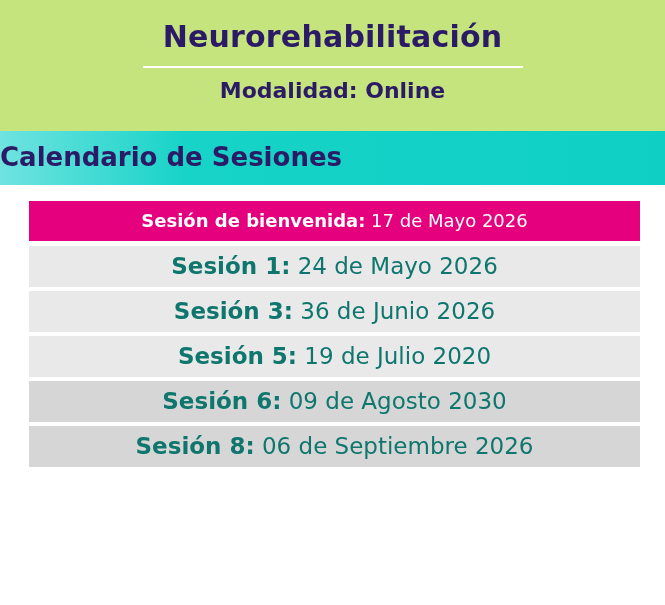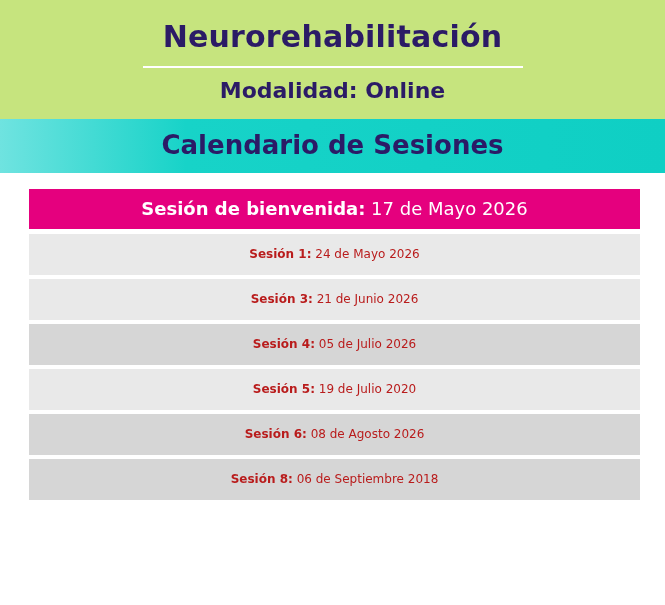--- a/index.html
+++ b/index.html
@@ -42,28 +42,28 @@
     height: 2px;
     background: #ffffff;
     margin: 13px auto 11px auto;
   }
   .modality {
     font-family: "DejaVu Sans", sans-serif;
     font-size: 22px;
     font-weight: bold;
     color: #2b1b66;
     line-height: 1.1;
-    margin: 0 0 4px 0;
+    margin: 0 0 16px 0;
   }
 
   
   .header-teal {
     background: linear-gradient(90deg, #6fe3e0 0%, #17d3c8 28%, #0fcfc4 100%);
     padding: 12px 0 13px 0;
-    text-align: center;
+    text-align: left;
   }
   .calendar-title {
     font-family: "DejaVu Sans", sans-serif;
     font-size: 26px;
     font-weight: bold;
     color: #2b1b66;
     line-height: 1.1;
   }
 
   
@@ -82,22 +82,22 @@
   .row.alt {
     background: #d6d6d6;
   }
   .row.highlight {
     background: #e5007e;
     height: 40px;
     margin-bottom: 5px;
   }
   .row-text {
     font-family: "DejaVu Sans", sans-serif;
-    font-size: 12px;
-    color: #b91c1c;
+    font-size: 23px;
+    color: #0f766e;
     white-space: nowrap;
   }
   .row-text .lbl {
     font-weight: bold;
   }
   .row-text .val {
     font-weight: normal;
   }
   .row.highlight .row-text {
     color: #ffffff;
@@ -135,47 +135,41 @@
       <div class="row-text">
         <span class="lbl">Sesión 1:</span>
         <span class="val">24 de Mayo 2026</span>
       </div>
     </div>
 
 
     <div class="row">
       <div class="row-text">
         <span class="lbl">Sesión 3:</span>
-        <span class="val">21 de Junio 2026</span>
+        <span class="val">36 de Junio 2026</span>
       </div>
     </div>
 
-    <div class="row alt">
-      <div class="row-text">
-        <span class="lbl">Sesión 4:</span>
-        <span class="val">05 de Julio 2026</span>
-      </div>
-    </div>
 
     <div class="row">
       <div class="row-text">
         <span class="lbl">Sesión 5:</span>
         <span class="val">19 de Julio 2020</span>
       </div>
     </div>
 
     <div class="row alt">
       <div class="row-text">
         <span class="lbl">Sesión 6:</span>
-        <span class="val">08 de Agosto 2026</span>
+        <span class="val">09 de Agosto 2030</span>
       </div>
     </div>
 
 
     <div class="row alt">
       <div class="row-text">
         <span class="lbl">Sesión 8:</span>
-        <span class="val">06 de Septiembre 2018</span>
+        <span class="val">06 de Septiembre 2026</span>
       </div>
     </div>
 
   </div>
 </div>
 
 </body></html>

